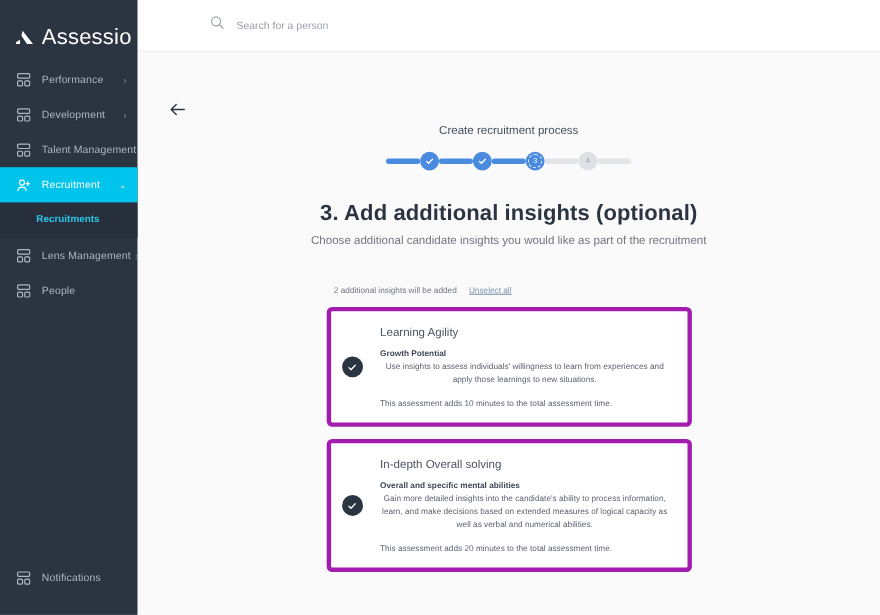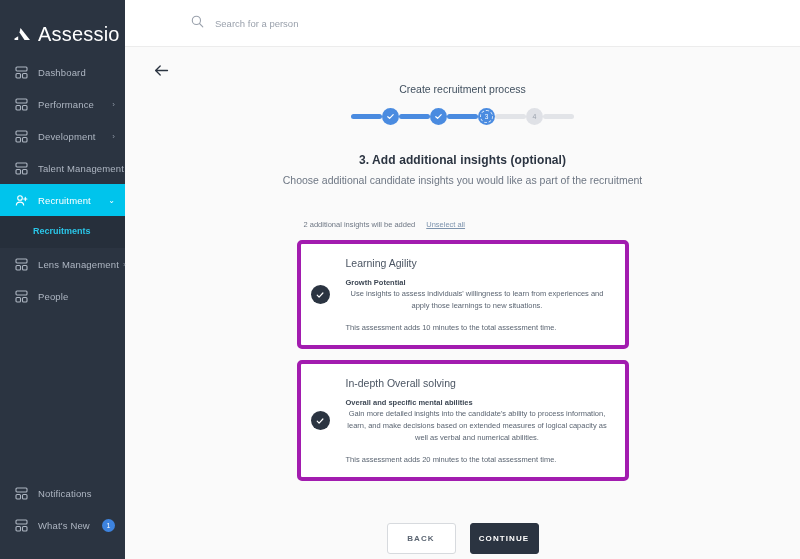--- a/index.html
+++ b/index.html
@@ -48,21 +48,21 @@
 
   .nav-bottom { margin-top: auto; padding-bottom: 18px; }
   .badge {
     background: #3d83df; color: #ffffff; font-size: 7px;
     width: 13px; height: 13px; border-radius: 50%;
     display: flex; align-items: center; justify-content: center;
     margin-left: auto;
   }
 
   
-  .main { flex: 1 1 auto; height: 559px; display: flex; flex-direction: column; background: #fafafa; }
+  .main { flex: 1 1 auto; height: 559px; display: flex; flex-direction: column; background: #fafafa; gap: 30px; }
   .topbar {
     height: 47px; background: #ffffff; border-bottom: 1px solid #ececec;
     display: flex; align-items: center; padding-left: 66px;
     flex: 0 0 47px;
   }
   .search-wrap { display: flex; align-items: center; gap: 11px; }
   .search-input {
     border: none; outline: none; background: transparent;
     font-family: "Liberation Sans", sans-serif;
     font-size: 9.5px; color: #5a6472; width: 220px;
@@ -89,21 +89,21 @@
   }
   .dot.done { background: #4a8be0; }
   .dot.current { background: #4a8be0; }
   .dot.current .ring {
     position: absolute; inset: 2px; border-radius: 50%;
     border: 1px dashed rgba(255,255,255,.85);
   }
   .dot.current .num { position: relative; z-index: 2; font-size: 6.5px; }
   .dot.todo { background: #dfe1e6; color: #9ba2ac; }
 
-  .wizard-title { margin-top: 28px; font-size: 12px; color: #2b3441; letter-spacing: .1px; text-align: right; }
+  .wizard-title { margin-top: 28px; font-size: 20px; color: #2b3441; letter-spacing: .1px; text-align: right; }
   .wizard-sub { margin-top: 7px; font-size: 10.5px; color: #6e7784; }
 
   .insight-wrap { width: 332px; margin: 0 auto; padding-top: 34px; }
   .insight-meta { display: flex; align-items: center; gap: 11px; font-size: 7.5px; color: #6e7784; padding-left: 7px; }
   .unselect-link { color: #7d93ad; text-decoration: underline; cursor: pointer; font-size: 7.5px; }
 
   .card {
     margin-top: 11px; background: #ffffff;
     border: 4px solid #a21caf; border-radius: 5px;
     display: flex; align-items: center; padding: 13px 16px 13px 10px;
@@ -143,30 +143,20 @@
         <svg width="17" height="14" viewBox="0 0 17 14">
           <polygon points="6.5,1 16,13 10.5,13 5.5,5.4" fill="#ffffff"></polygon>
           <polygon points="0.5,11.4 4.2,9.2 4.2,13 0.5,13" fill="#ffffff"></polygon>
         </svg>
       </span>
       <span class="logo-text">Assessio</span>
     </div>
 
     <nav class="nav">
 
-      <div class="nav-item">
-        <span class="ico">
-          <svg width="13" height="13" viewBox="0 0 13 13">
-              <rect x="1" y="1" width="11" height="4" rx="1" fill="none" stroke="#aeb6c2" stroke-width="1.1"></rect>
-              <rect x="1" y="7.5" width="4.5" height="4.5" rx="1" fill="none" stroke="#aeb6c2" stroke-width="1.1"></rect>
-              <rect x="7.5" y="7.5" width="4.5" height="4.5" rx="1" fill="none" stroke="#aeb6c2" stroke-width="1.1"></rect>
-            </svg>
-        </span>
-        <span class="lbl">Dashboard</span>
-      </div>
 
       <div class="nav-item">
         <span class="ico">
           <svg width="13" height="13" viewBox="0 0 13 13">
               <rect x="1" y="1" width="11" height="4" rx="1" fill="none" stroke="#aeb6c2" stroke-width="1.1"></rect>
               <rect x="1" y="7.5" width="4.5" height="4.5" rx="1" fill="none" stroke="#aeb6c2" stroke-width="1.1"></rect>
               <rect x="7.5" y="7.5" width="4.5" height="4.5" rx="1" fill="none" stroke="#aeb6c2" stroke-width="1.1"></rect>
             </svg>
         </span>
         <span class="lbl">Performance</span>
@@ -240,31 +230,20 @@
     <div class="nav-bottom">
       <div class="nav-item">
         <span class="ico">
           <svg width="13" height="13" viewBox="0 0 13 13">
               <rect x="1" y="1" width="11" height="4" rx="1" fill="none" stroke="#aeb6c2" stroke-width="1.1"></rect>
               <rect x="1" y="7.5" width="4.5" height="4.5" rx="1" fill="none" stroke="#aeb6c2" stroke-width="1.1"></rect>
               <rect x="7.5" y="7.5" width="4.5" height="4.5" rx="1" fill="none" stroke="#aeb6c2" stroke-width="1.1"></rect>
             </svg>
         </span>
         <span class="lbl">Notifications</span>
-      </div>
-      <div class="nav-item">
-        <span class="ico">
-          <svg width="13" height="13" viewBox="0 0 13 13">
-              <rect x="1" y="1" width="11" height="4" rx="1" fill="none" stroke="#aeb6c2" stroke-width="1.1"></rect>
-              <rect x="1" y="7.5" width="4.5" height="4.5" rx="1" fill="none" stroke="#aeb6c2" stroke-width="1.1"></rect>
-              <rect x="7.5" y="7.5" width="4.5" height="4.5" rx="1" fill="none" stroke="#aeb6c2" stroke-width="1.1"></rect>
-            </svg>
-        </span>
-        <span class="lbl">What's New</span>
-        <span class="badge">1</span>
       </div>
     </div>
 
   </aside>
 
   <section class="main">
 
     <header class="topbar">
       <div class="search-wrap">
         <span>

